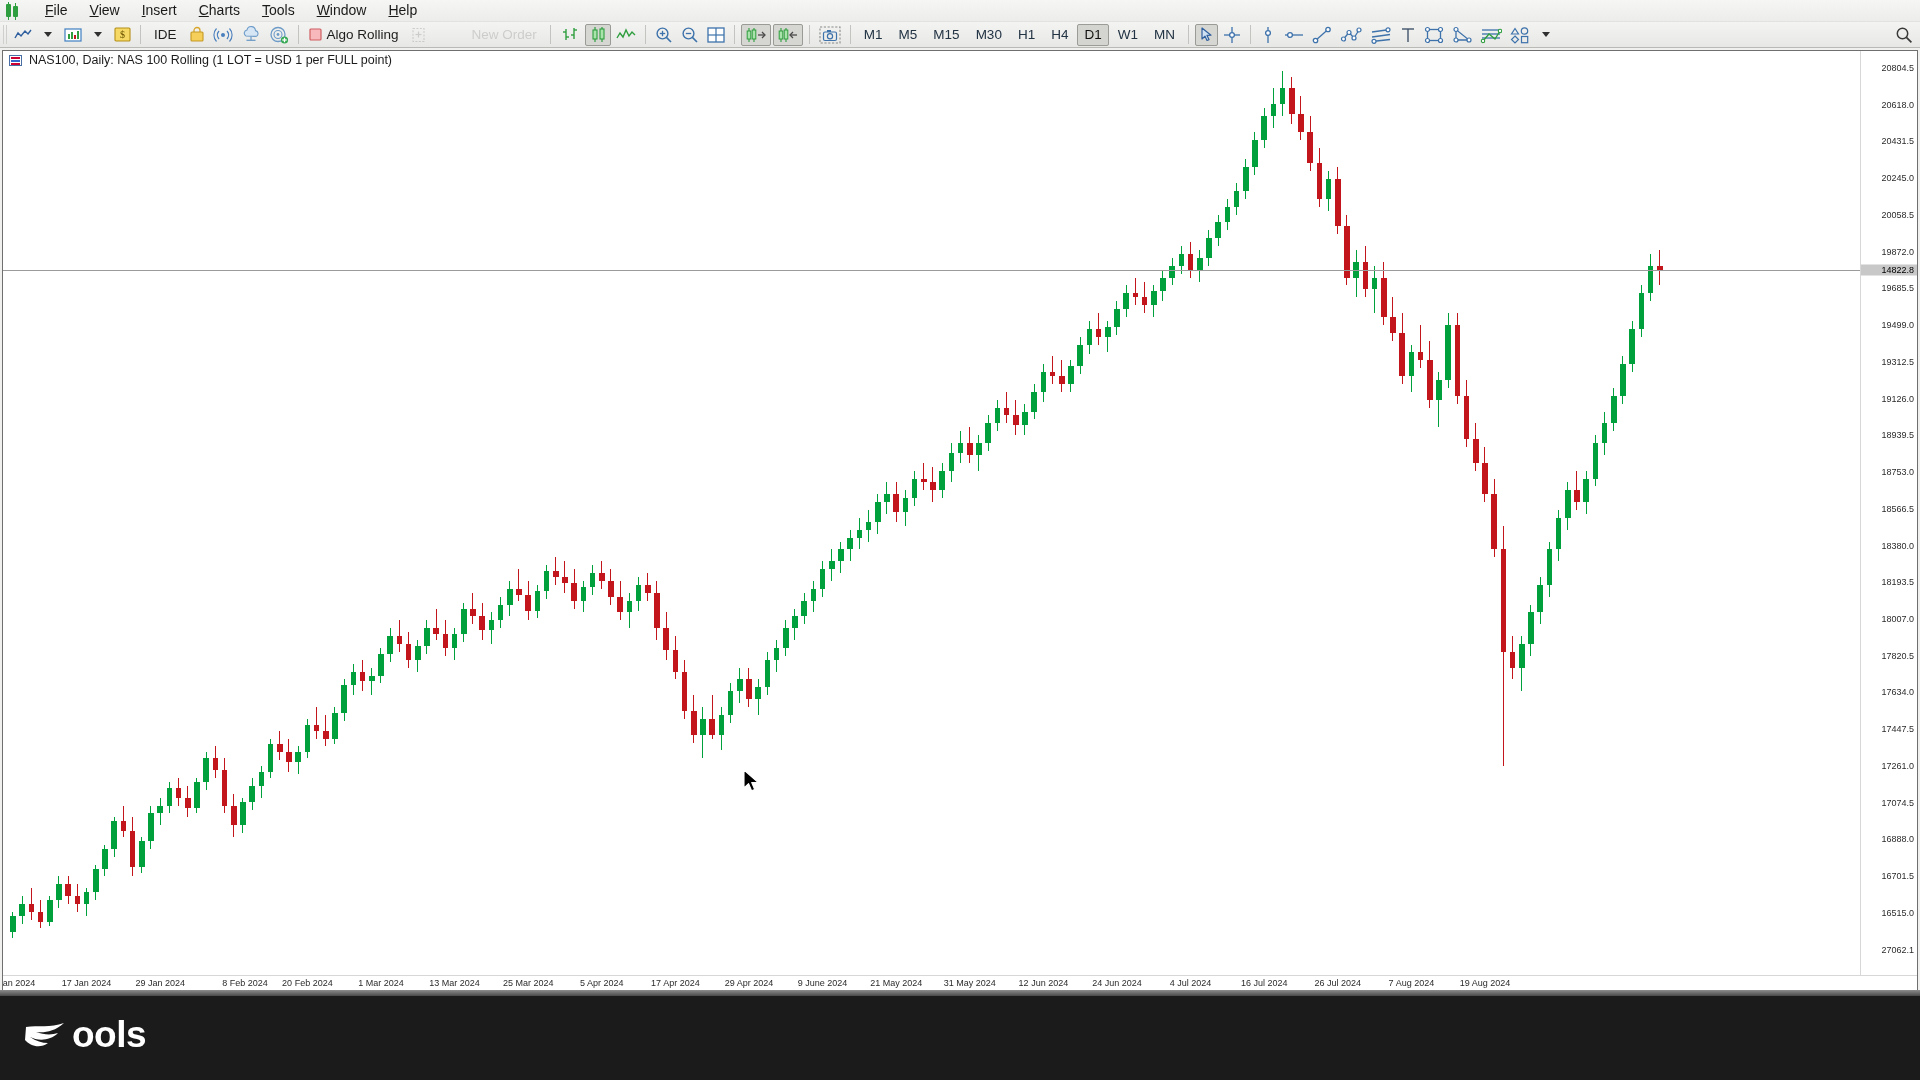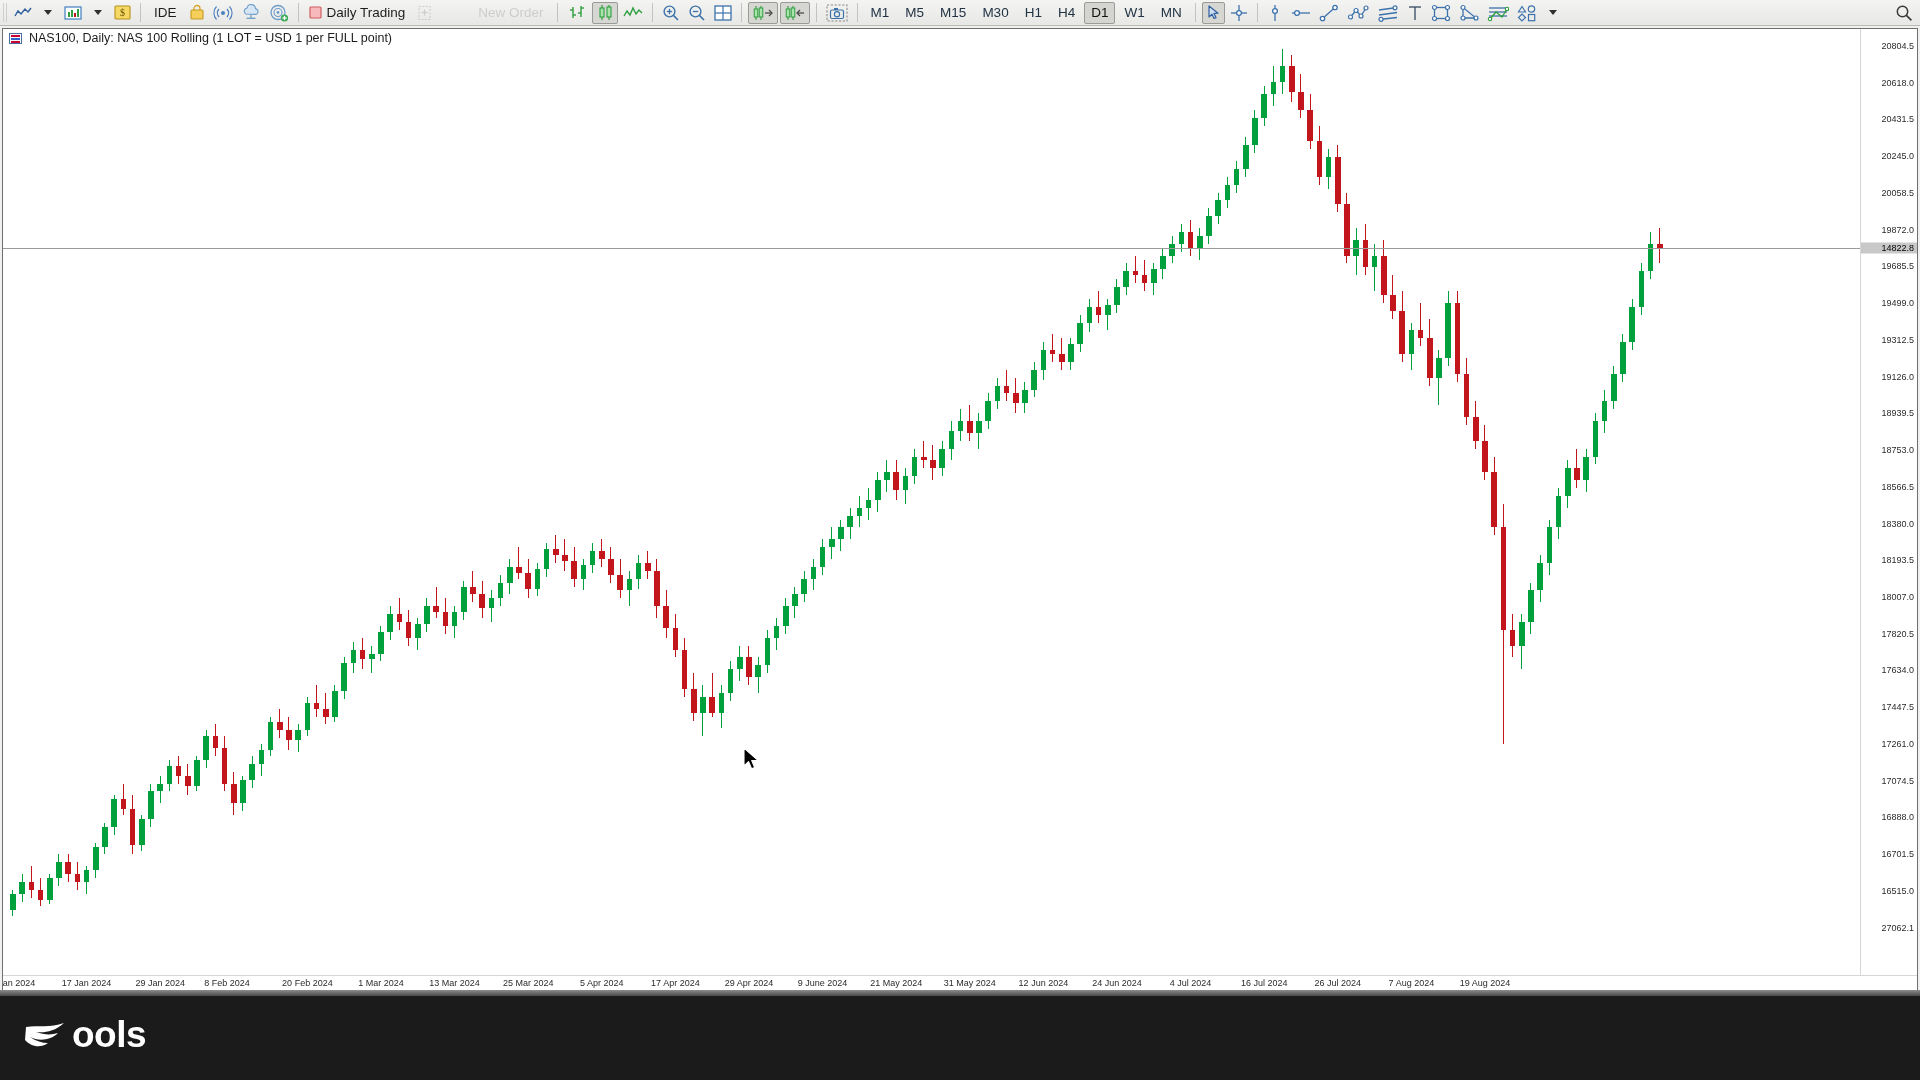--- a/index.html
+++ b/index.html
@@ -182,20 +182,35 @@
     color: #e9e9e9; font-size: 41px;
     margin-left: 22px; white-space: nowrap;
     letter-spacing: 0.5px;
   }
 </style>
 </head>
 <body>
 
 <div id="app">
 
+  <div id="menubar">
+    <div id="mt5-logo">
+      <div class="wick w1"></div>
+        <div class="wick w2"></div>
+      <div class="bar b1"></div>
+        <div class="bar b2"></div>
+    </div>
+    <div class="menu-item"><u>F</u><span>ile</span></div>
+    <div class="menu-item"><u>V</u>iew</div>
+    <div class="menu-item"><u>I</u>nsert</div>
+    <div class="menu-item"><u>C</u>harts</div>
+    <div class="menu-item"><u>T</u>ools</div>
+    <div class="menu-item"><u>W</u>indow</div>
+    <div class="menu-item"><u>H</u>elp</div>
+  </div>
 
   <div id="toolbar">
     <div class="tb-grip"></div>
 
     <div class="tb-btn">
       <svg width="18" height="14" viewBox="0 0 18 14">
           <polyline points="1,10 4,5 7,8 11,3 14,6 17,2" fill="none" stroke="#2f5f9e" stroke-width="1.4"></polyline>
         </svg>
     </div>
     <div class="tb-btn">
@@ -263,21 +278,21 @@
         <line x1="13.3" y1="14" x2="17.7" y2="14" stroke="#fff" stroke-width="1.3"></line>
       </svg>
     </div>
 
     <div class="tb-sep"></div>
 
     <div class="tb-btn">
       <svg width="15" height="15" viewBox="0 0 15 15">
         <rect x="2" y="2" width="11" height="11" fill="#f7b9bb" stroke="#cf5f62" stroke-width="1.2" rx="1"></rect>
       </svg>
-      <span class="tb-text">Daily Trading</span>
+      <span class="tb-text">Algo Rolling</span>
     </div>
 
     <div class="tb-btn disabled">
       <svg width="15" height="16" viewBox="0 0 15 16">
         <rect x="2" y="1.5" width="11" height="13" fill="none" stroke="#9b9b9b" stroke-width="1.1" stroke-dasharray="2 1.4"></rect>
         <line x1="7.5" y1="4.5" x2="7.5" y2="10.5" stroke="#9b9b9b" stroke-width="1.2"></line>
         <line x1="4.5" y1="7.5" x2="10.5" y2="7.5" stroke="#9b9b9b" stroke-width="1.2"></line>
       </svg>
       <span class="tb-text grey">New Order</span>
     </div>
@@ -1251,21 +1266,21 @@
         <div class="p-lbl" style="top: 825.197px;">16701.5</div>
         <div class="p-lbl" style="top: 861.94px;">16515.0</div>
         <div class="p-lbl" style="top: 898.684px;">27062.1</div>
         <div id="last-price-tag" style="top: 219.258px;">14822.8</div>
       </div>
 
     <div id="time-scale">
         <div class="t-lbl" style="left: 10px;">5 Jan 2024</div>
         <div class="t-lbl" style="left: 83.6px;">17 Jan 2024</div>
         <div class="t-lbl" style="left: 157.2px;">29 Jan 2024</div>
-        <div class="t-lbl" style="left: 224px;">8 Feb 2024</div>
+        <div class="t-lbl" style="left: 242px;">8 Feb 2024</div>
         <div class="t-lbl" style="left: 304.4px;">20 Feb 2024</div>
         <div class="t-lbl" style="left: 378px;">1 Mar 2024</div>
         <div class="t-lbl" style="left: 451.6px;">13 Mar 2024</div>
         <div class="t-lbl" style="left: 525.2px;">25 Mar 2024</div>
         <div class="t-lbl" style="left: 598.8px;">5 Apr 2024</div>
         <div class="t-lbl" style="left: 672.4px;">17 Apr 2024</div>
         <div class="t-lbl" style="left: 746px;">29 Apr 2024</div>
         <div class="t-lbl" style="left: 819.6px;">9 June 2024</div>
         <div class="t-lbl" style="left: 893.2px;">21 May 2024</div>
         <div class="t-lbl" style="left: 966.8px;">31 May 2024</div>

